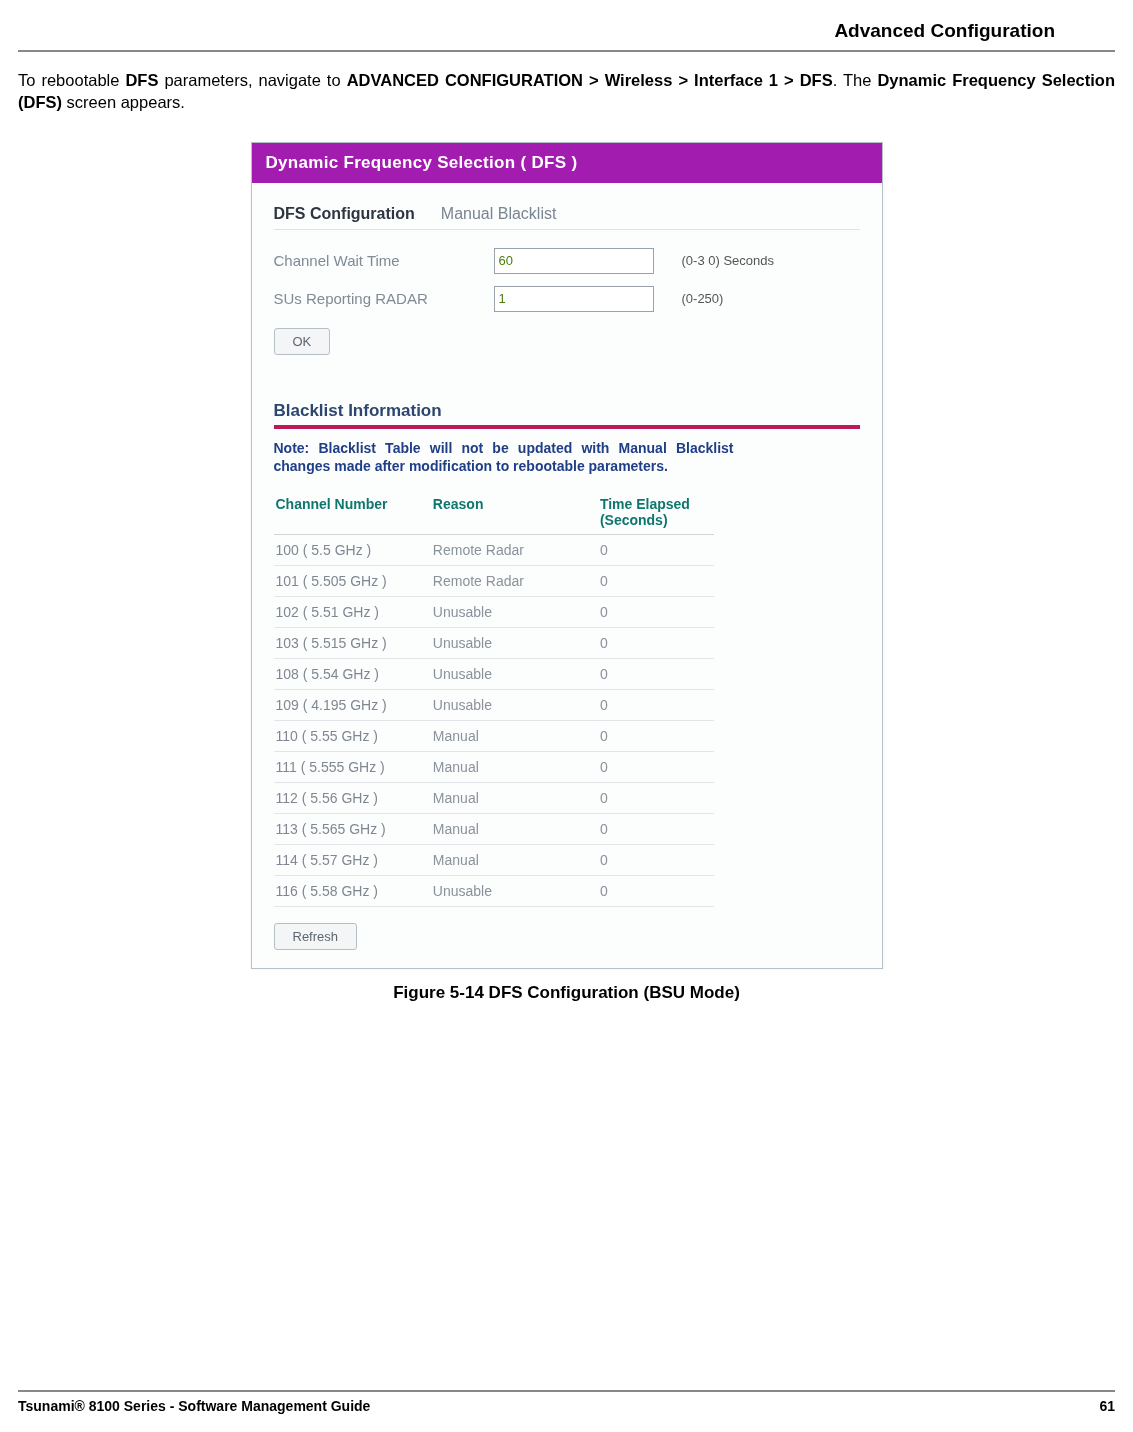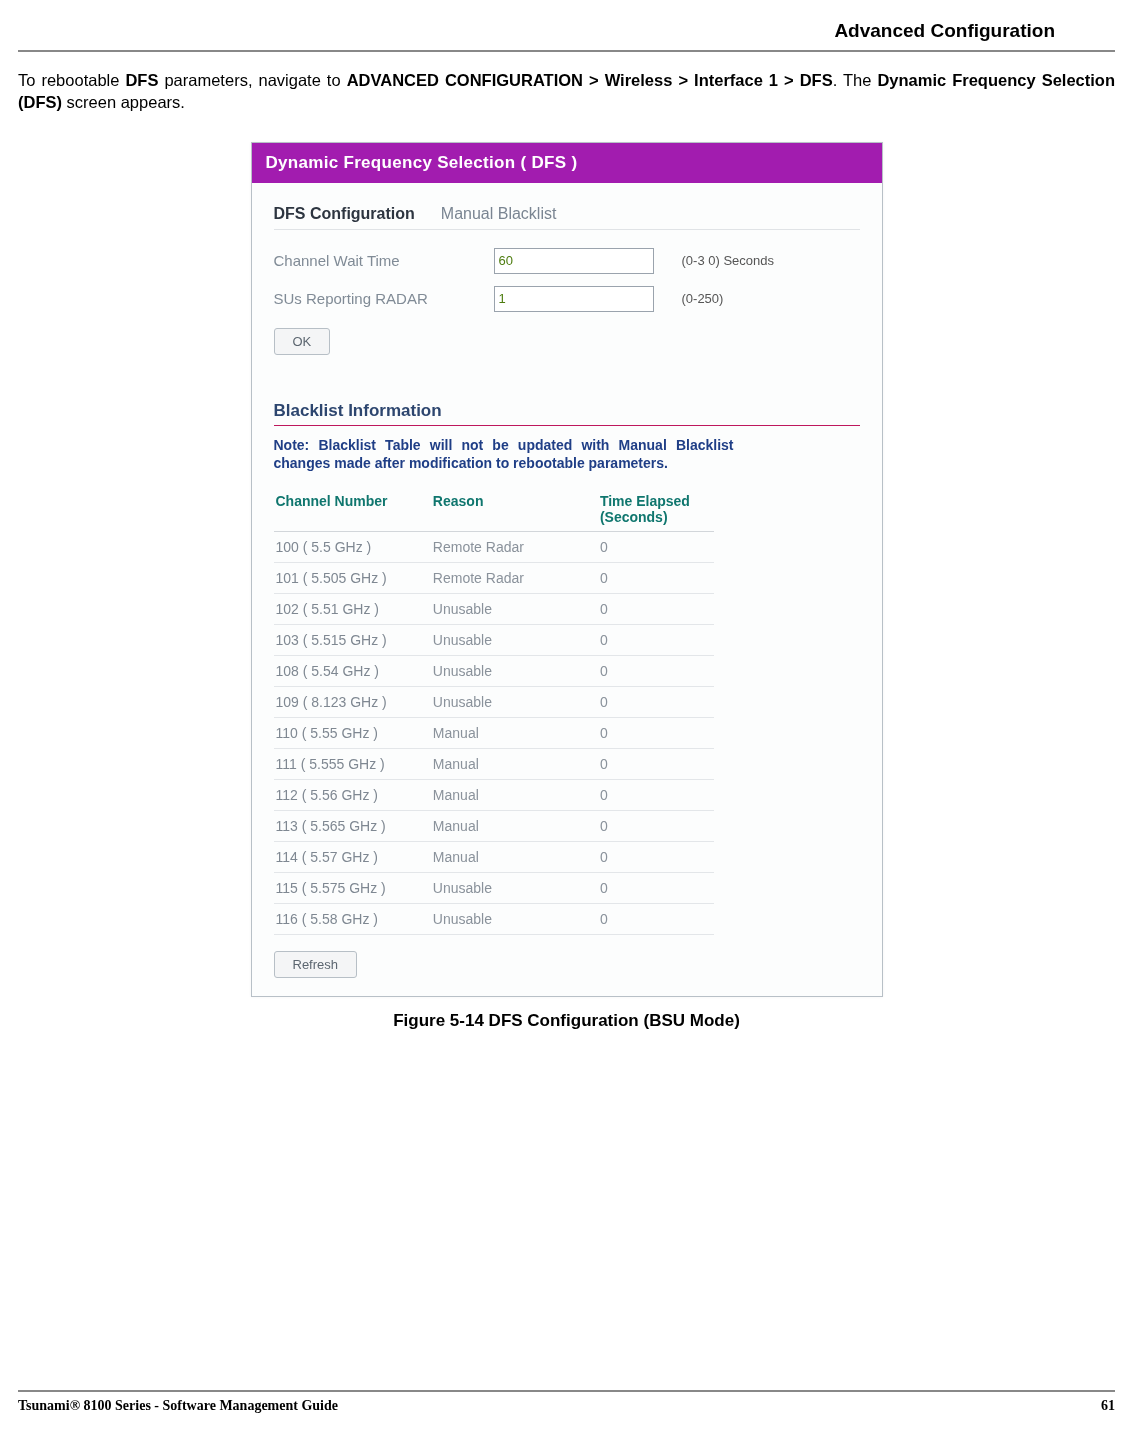--- a/index.html
+++ b/index.html
@@ -102,21 +102,21 @@
     background: #f4f5f6;
     border: 1px solid #b7bfc6;
     border-radius: 3px;
     cursor: pointer;
   }
   .section-hdr {
     font-weight: bold;
     color: #2d466f;
     font-size: 17px;
     margin: 46px 0 6px 0;
-    border-bottom: 1px solid #be185d;
+    border-bottom: 4px solid #be185d;
     padding-bottom: 4px;
   }
   .note {
     font-size: 14px;
     font-weight: bold;
     color: #1f3e86;
     line-height: 1.35;
     margin: 10px 0 14px 0;
     max-width: 460px;
     text-align: justify;
@@ -145,21 +145,20 @@
   .caption {
     text-align: center;
     font-weight: bold;
     font-size: 17px;
     margin: 14px 0 0 0;
   }
   .footer {
     position: absolute;
     left: 0; right: 0; bottom: 18px;
     padding: 0 18px;
-    font-family: Liberation Serif, serif;
   }
   hr.bot-rule {
     border: none;
     border-top: 2px solid #888;
     margin: 0 0 6px 0;
   }
   .footer-row {
     display: flex;
     justify-content: space-between;
     font-size: 14px;
@@ -229,21 +228,21 @@
               <td class="ch">103  ( 5.515 GHz )</td>
               <td class="re">Unusable</td>
               <td class="ti">0</td>
             </tr>
             <tr>
               <td class="ch">108  ( 5.54 GHz )</td>
               <td class="re">Unusable</td>
               <td class="ti">0</td>
             </tr>
             <tr>
-              <td class="ch">109  ( 8.123 GHz )</td>
+              <td class="ch">109  ( 4.195 GHz )</td>
               <td class="re">Unusable</td>
               <td class="ti">0</td>
             </tr>
             <tr>
               <td class="ch">110  ( 5.55 GHz )</td>
               <td class="re">Manual</td>
               <td class="ti">0</td>
             </tr>
             <tr>
               <td class="ch">111  ( 5.555 GHz )</td>
@@ -256,25 +255,20 @@
               <td class="ti">0</td>
             </tr>
             <tr>
               <td class="ch">113  ( 5.565 GHz )</td>
               <td class="re">Manual</td>
               <td class="ti">0</td>
             </tr>
             <tr>
               <td class="ch">114  ( 5.57 GHz )</td>
               <td class="re">Manual</td>
-              <td class="ti">0</td>
-            </tr>
-            <tr>
-              <td class="ch">115  ( 5.575 GHz )</td>
-              <td class="re">Unusable</td>
               <td class="ti">0</td>
             </tr>
             <tr>
               <td class="ch">116  ( 5.58 GHz )</td>
               <td class="re">Unusable</td>
               <td class="ti">0</td>
             </tr>
           </tbody>
       </table>
 

